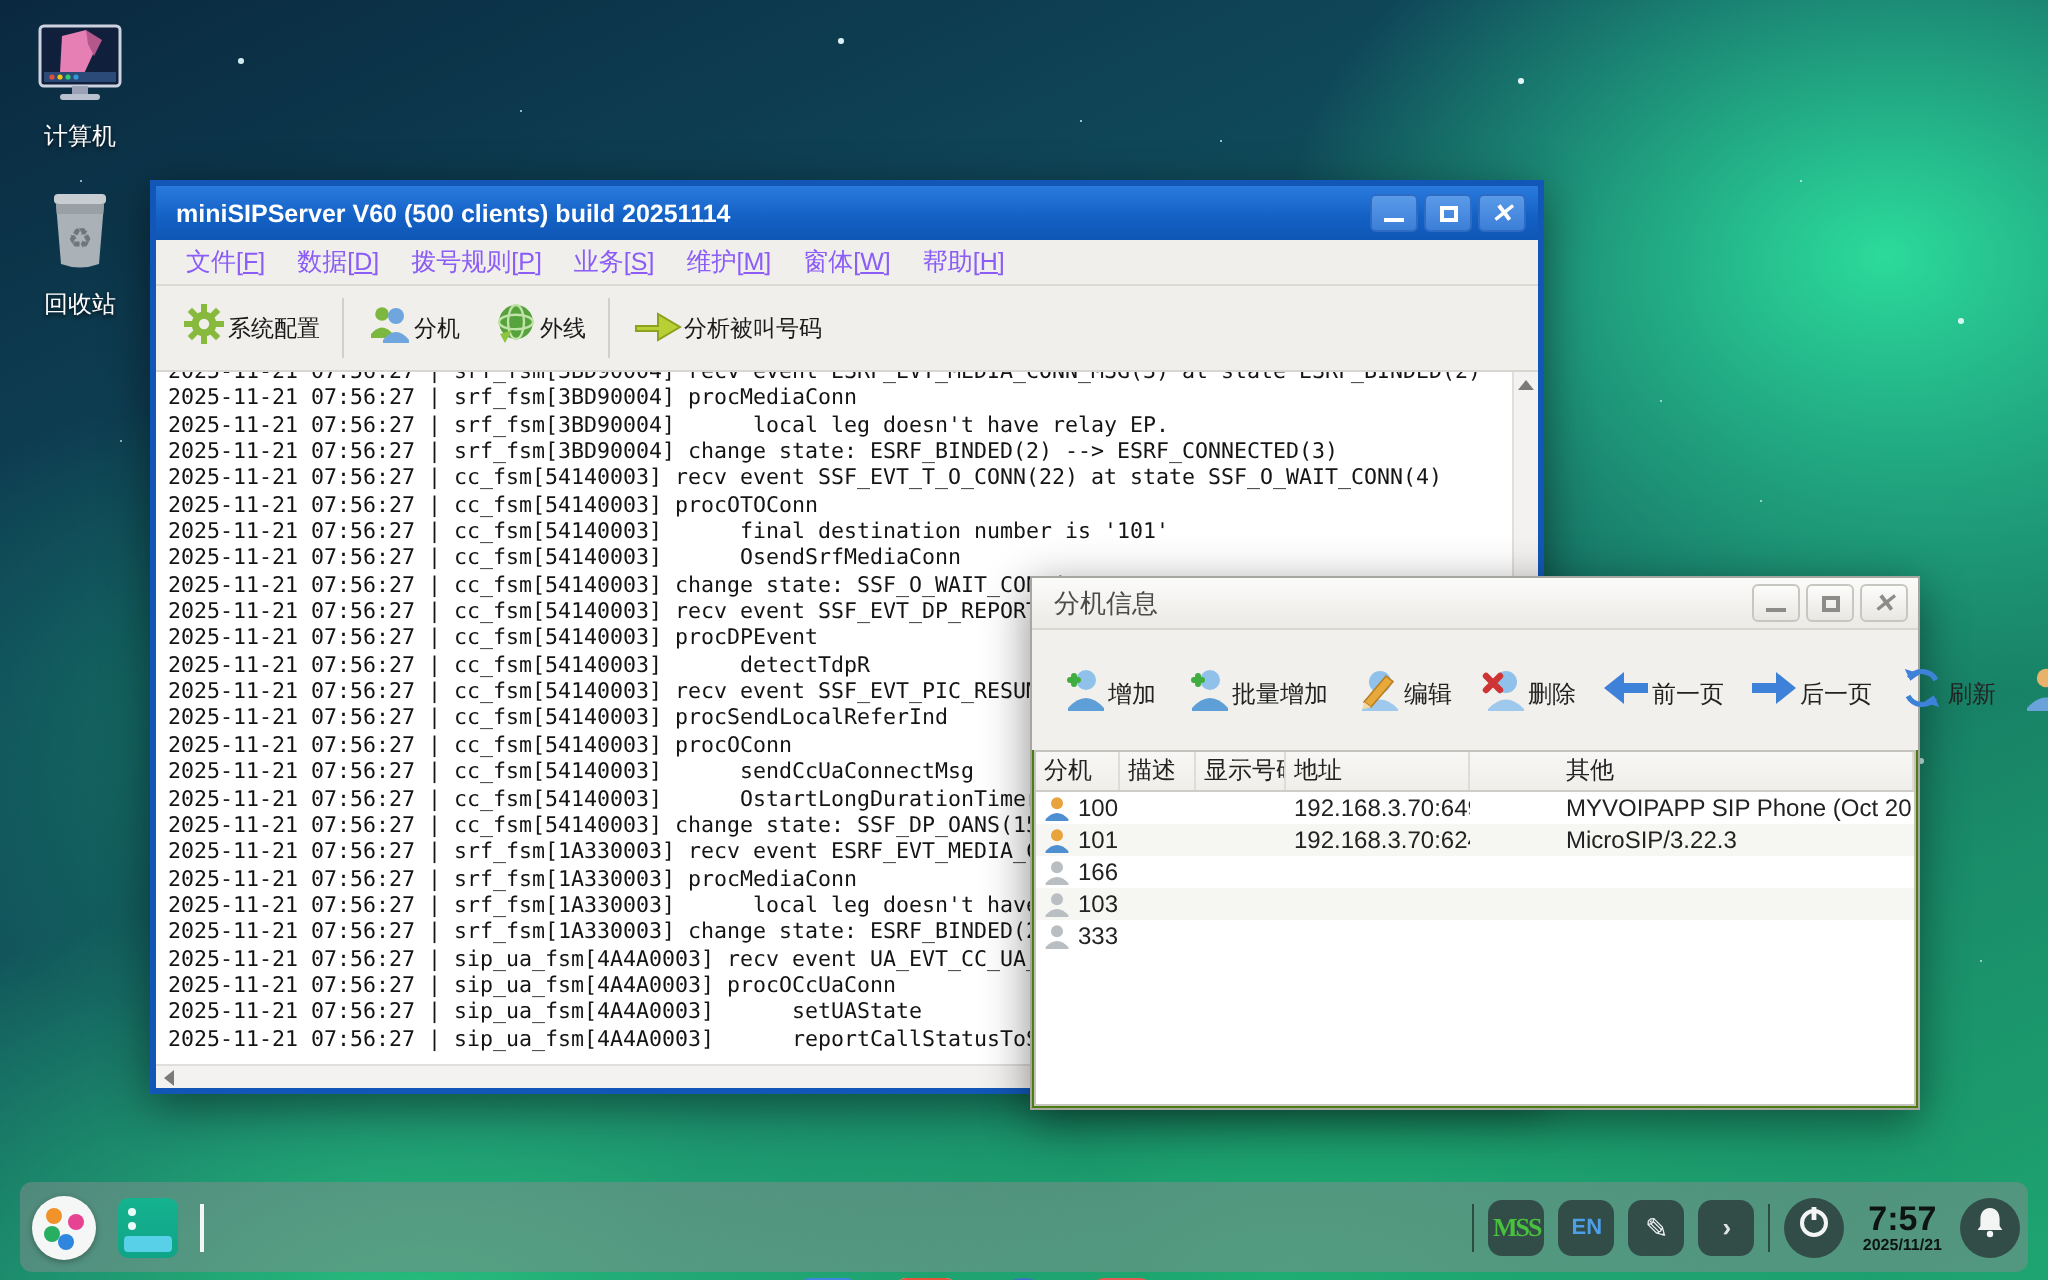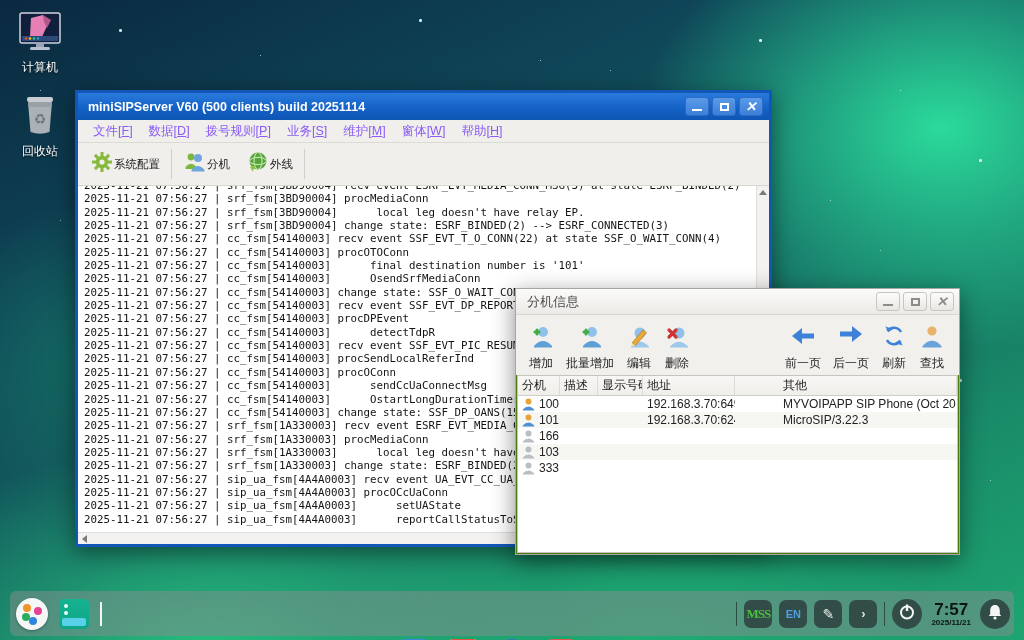--- a/index.html
+++ b/index.html
@@ -61,21 +61,21 @@
   .sb-arrow-left { width:0; height:0; border-top:4px solid transparent; border-bottom:4px solid transparent; border-right:5px solid #7a7a78; margin-left:4px; }
 
   
   #ext-win { left:515px; top:288px; width:445px; height:267px; background:#4d7c0f; border:1px solid #a8a6a1; z-index:10; display:flex; flex-direction:column; }
   #ext-win .titlebar { height:26px; background:linear-gradient(#fbfbfa,#eceae6); border-bottom:1px solid #d8d6d1; display:flex; align-items:center; padding:0 5px 0 11px; flex:0 0 auto; }
   #ext-win .title { color:#4c4c4a; font-size:13px; flex:1 1 auto; }
   #ext-win .winbtn { background:linear-gradient(#fcfcfb,#e9e7e3); border:1px solid #c8c6c1; }
 
   .toolbar-ext { height:60px; background:#f1f0ed; display:flex; align-items:stretch; padding:3px 8px 1px 6px; flex:0 0 auto; }
   .toolbar-ext .spacer { flex:1 1 auto; }
-  .ebtn { display:flex; flex-direction:column; align-items:center; justify-content:flex-end; padding:2px 6px; cursor:pointer; }
+  .ebtn { display:flex; flex-direction:row; align-items:center; justify-content:flex-end; padding:2px 6px; cursor:pointer; }
   .ebtn .tlabel { font-size:12px; color:#222; margin-top:2px; white-space:nowrap; }
 
   .table { flex:1 1 auto; background:#fff; border:1px solid #c6c4bf; margin:0 1px 1px 1px; display:flex; flex-direction:column; overflow:hidden; font-size:12px; }
   .thead { display:flex; flex:0 0 18px; background:linear-gradient(#f8f7f5,#efeeea); border-bottom:1px solid #cfcdc8; color:#222; }
   .th { padding:1px 4px; border-right:1px solid #dedcd7; display:flex; align-items:center; white-space:nowrap; overflow:hidden; }
   .trow { display:flex; flex:0 0 16px; align-items:center; color:#222; cursor:default; }
   .trow.alt { background:#f6f6f3; }
   .td { padding:0 4px; white-space:nowrap; overflow:hidden; display:flex; align-items:center; gap:4px; }
   .c-ext{ width:42px;} .c-desc{ width:38px;} .c-disp{ width:45px;} .c-addr{ width:92px;} .c-other{ flex:1;margin-left:44px;}
   .pico { flex:0 0 auto; }
@@ -226,20 +226,28 @@
         <svg width="24" height="24" viewBox="0 0 24 24">
           <circle cx="12" cy="11" r="8.5" fill="#56a23c"></circle>
           <ellipse cx="12" cy="11" rx="4" ry="8.5" fill="none" stroke="#bfe3a8" stroke-width="1.2"></ellipse>
           <ellipse cx="12" cy="11" rx="8.5" ry="3.6" fill="none" stroke="#bfe3a8" stroke-width="1.2"></ellipse>
           <path d="M4 17 L10 15 L6.5 21.5 Z" fill="#8cc63f"></path>
         </svg>
       </span>
       <span class="tlabel">外线</span>
     </span>
     <span class="tsep"></span>
+    <span class="tbtn">
+      <span>
+        <svg width="26" height="24" viewBox="0 0 26 24">
+          <path d="M2 13 L13 13 L13 7 L24 13.5 L13 20 L13 15.5 L2 15.5 Z" fill="#b9cf36" stroke="#8aa21c" stroke-width="1"></path>
+        </svg>
+      </span>
+      <span class="tlabel">分析被叫号码</span>
+    </span>
   </div>
 
   <div class="logwrap">
     <div class="logcol">
       <div class="logarea">
         <div class="ll">2025-11-21 07:56:27 | srf_fsm[3BD90004] recv event ESRF_EVT_MEDIA_CONN_MSG(3) at state ESRF_BINDED(2)</div>
         <div class="ll">2025-11-21 07:56:27 | srf_fsm[3BD90004] procMediaConn</div>
         <div class="ll">2025-11-21 07:56:27 | srf_fsm[3BD90004]      local leg doesn't have relay EP.</div>
         <div class="ll">2025-11-21 07:56:27 | srf_fsm[3BD90004] change state: ESRF_BINDED(2) --&gt; ESRF_CONNECTED(3)</div>
         <div class="ll">2025-11-21 07:56:27 | cc_fsm[54140003] recv event SSF_EVT_T_O_CONN(22) at state SSF_O_WAIT_CONN(4)</div>

